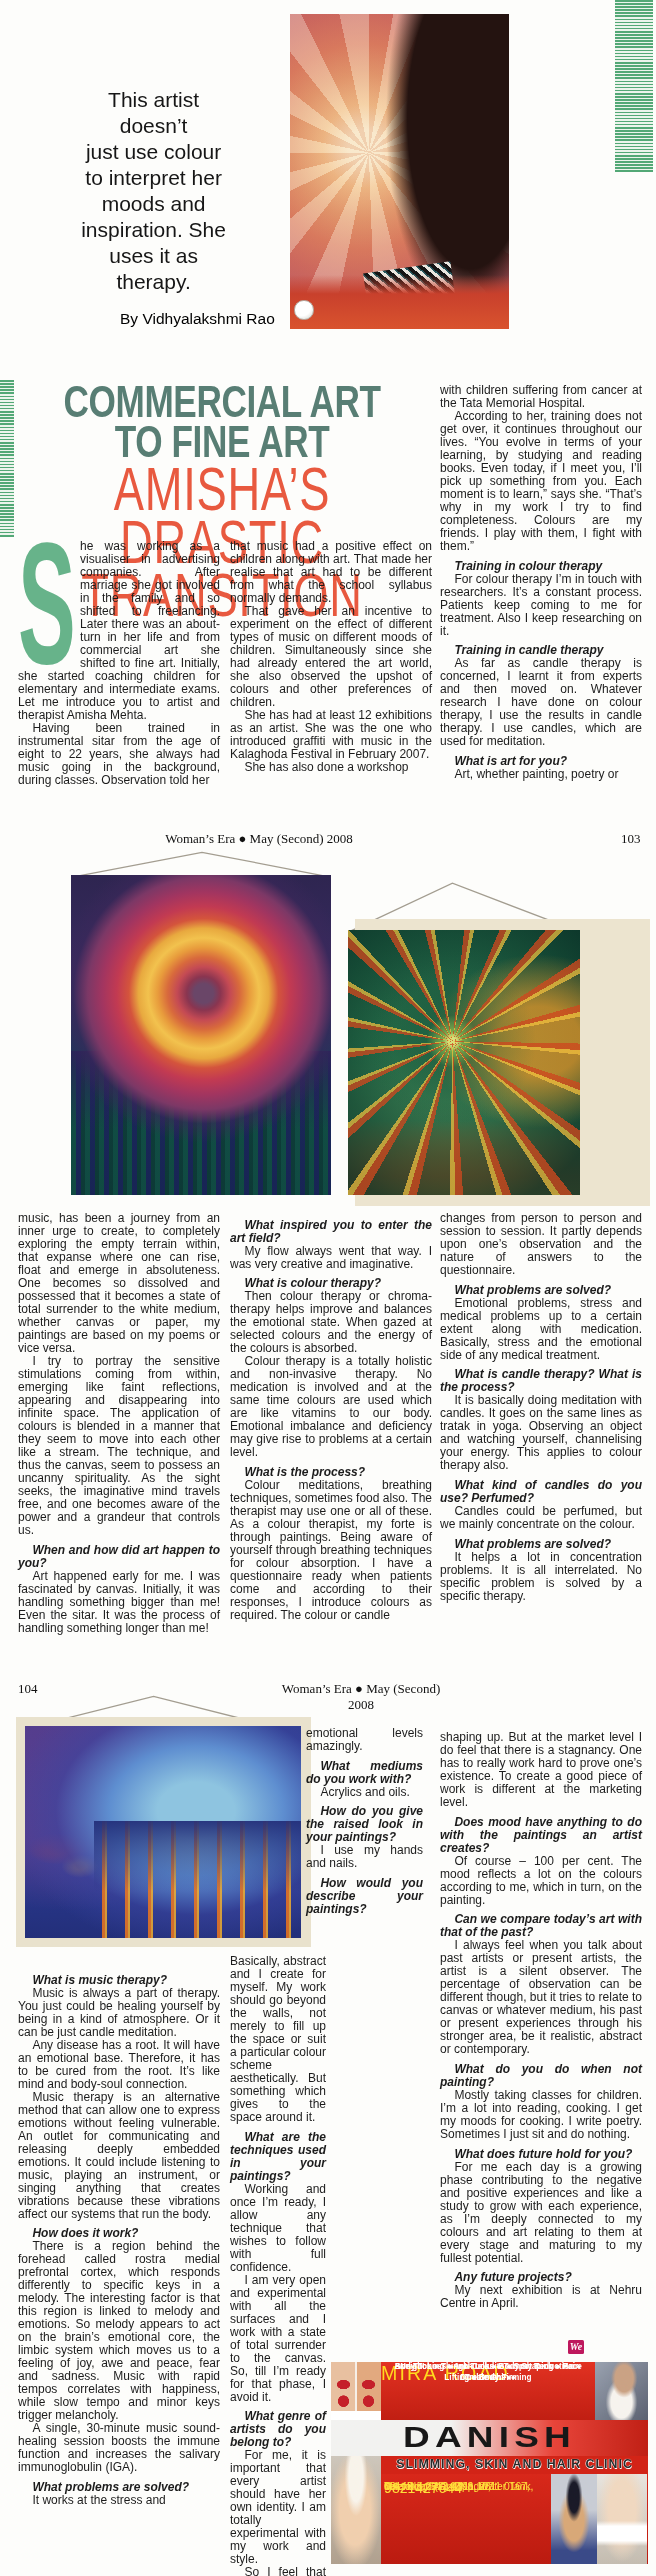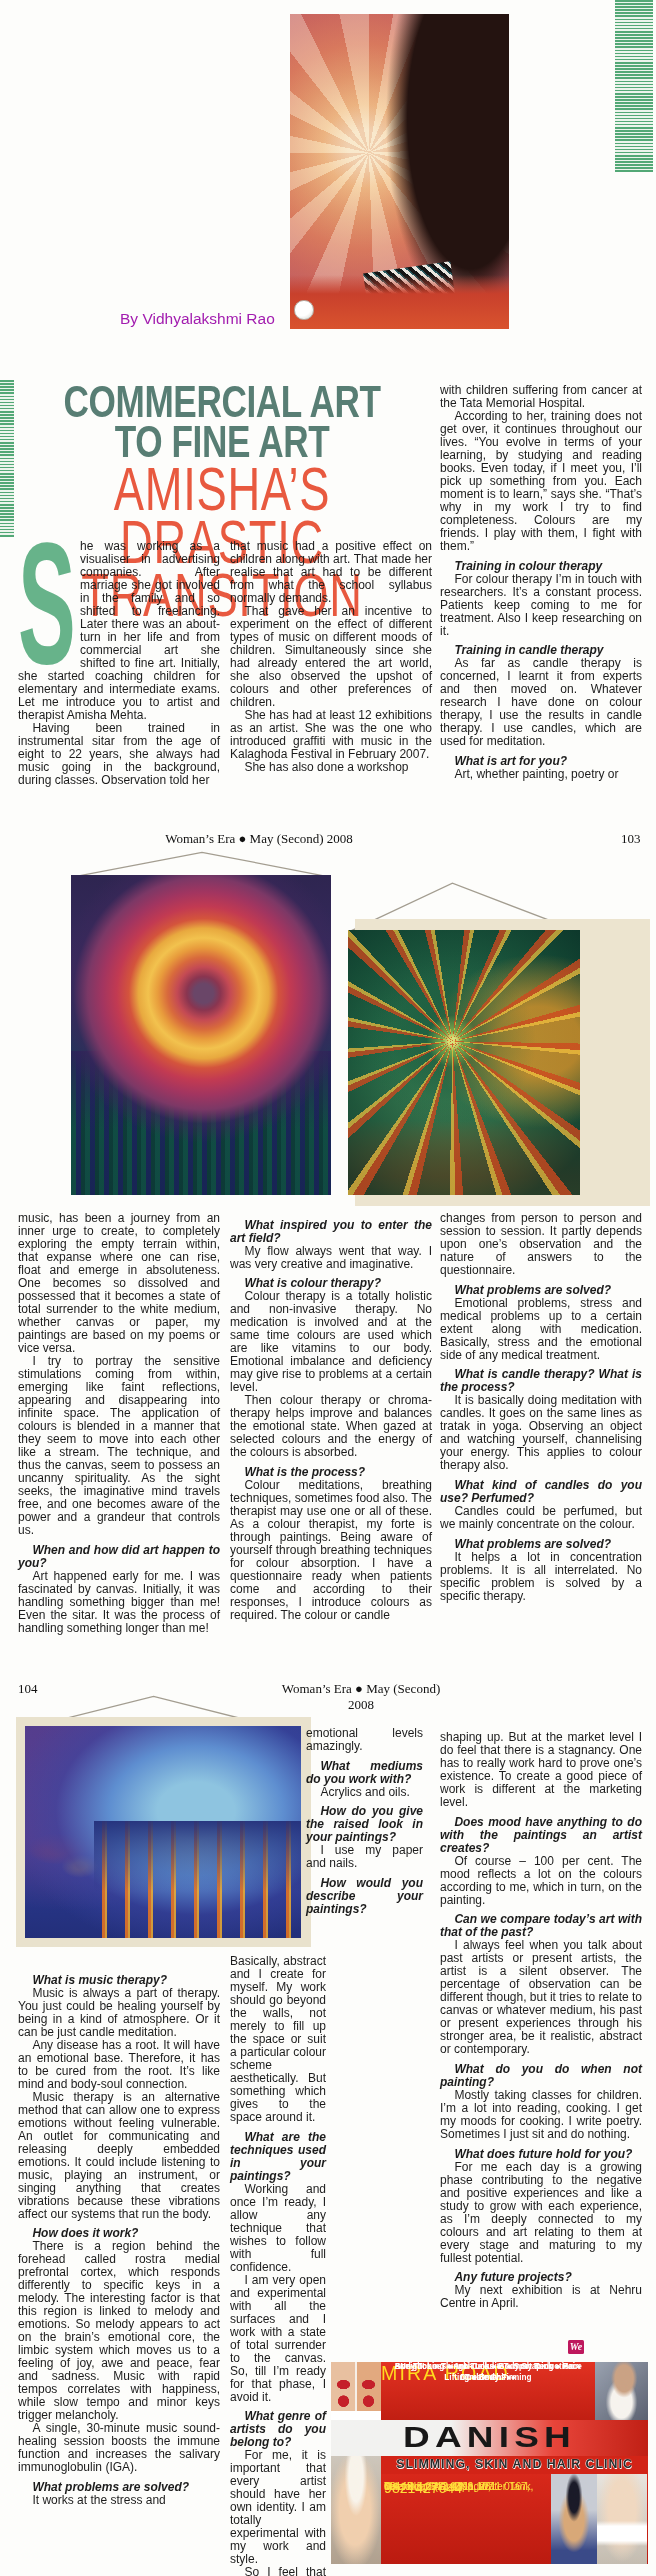--- a/index.html
+++ b/index.html
@@ -24,21 +24,21 @@
   .ph-pattern{left:77px;bottom:0;width:88px;height:62px;transform:rotate(-8deg);
     background:repeating-linear-gradient(48deg,#151515 0 3.6px,#e9e6df 3.6px 6.7px,#27555a 6.7px 8.2px);}
   .ph-red{left:0;bottom:0;width:100%;height:54px;
     background:linear-gradient(180deg,rgba(194,58,42,0) 0,#c8402c 35%,#d9532e 100%);}
   .ph-ball{left:4.1px;bottom:9.3px;width:17.5px;height:17.5px;border-radius:50%;
     background:radial-gradient(circle at 38% 32%,#ffffff 0 55%,#cfcfc8 100%);border:0.5px solid #b5b5ad;}
 
   
   #quote{left:21.6px;top:87px;width:264px;text-align:center;font-size:21px;line-height:26px;
     color:#161616;white-space:pre-line;}
-  #byline{left:120px;top:310px;font-size:15.5px;color:#a21caf;}
+  #byline{left:120px;top:310px;font-size:15.5px;color:#000000;}
 
   
   #title{left:7.7px;top:382px;width:428px;text-align:center;}
   #title div{transform-origin:50% 50%;}
   .tk{font-weight:bold;color:#587e74;font-size:44px;line-height:40px;transform:scaleX(0.8);letter-spacing:-0.5px;}
   .tm{color:#e8593f;font-size:62px;line-height:53px;transform:scaleX(0.73);letter-spacing:1px;}
 
   
   .col{position:absolute;text-align:justify;font-size:12px;line-height:13px;color:#1c1c1c;}
   .col p{margin:0;text-indent:14.4px;}
@@ -162,20 +162,28 @@
   <div id="stripes-left" class="stripes"></div>
 
   <div id="photo">
     <div class="ph-swirl"></div>
     <div class="ph-hair"></div>
     <div class="ph-pattern"></div>
     <div class="ph-red"></div>
     <div class="ph-ball"></div>
   </div>
 
+  <div id="quote">This artist
+doesn’t
+just use colour
+to interpret her
+moods and
+inspiration. She
+uses it as
+therapy.</div>
   <div id="byline">By Vidhyalakshmi Rao</div>
 
   <div id="title">
     <div class="tk">COMMERCIAL ART</div>
     <div class="tk">TO FINE ART</div>
     <div class="tm">AMISHA’S DRASTIC</div>
     <div class="tm">TRANSITION</div>
   </div>
 
   <div id="c103-1" class="col">
@@ -215,22 +223,22 @@
   <div id="c104-1" class="col">
       <p class="flat">music, has been a journey from an inner urge to create, to completely exploring the empty terrain within, that expanse where one can rise, float and emerge in absoluteness. One becomes so dissolved and possessed that it becomes a state of total surrender to the white medium, whether canvas or paper, my paintings are based on my poems or vice versa.</p>
       <p>I try to portray the sensitive stimulations coming from within, emerging like faint reflections, appearing and disappearing into infinite space. The application of colours is blended in a manner that they seem to move into each other like a stream. The technique, and thus the canvas, seem to possess an uncanny spirituality. As the sight seeks, the imaginative mind travels free, and one becomes aware of the power and a grandeur that controls us.</p>
       <h4>When and how did art happen to you?</h4>
       <p>Art happened early for me. I was fascinated by canvas. Initially, it was handling something bigger than me! Even the sitar. It was the process of handling something longer than me!</p>
     </div>
   <div id="c104-2" class="col">
       <h4>What inspired you to enter the art field?</h4>
       <p>My flow always went that way. I was very creative and imaginative.</p>
       <h4>What is colour therapy?</h4>
+      <p>Then colour therapy or chroma-therapy helps improve and balances the emotional state. When gazed at selected colours and the energy of the colours is absorbed.</p>
       <p>Colour therapy is a totally holistic and non-invasive therapy. No medication is involved and at the same time colours are used which are like vitamins to our body. Emotional imbalance and deficiency may give rise to problems at a certain level.</p>
-      <p>Then colour therapy or chroma-therapy helps improve and balances the emotional state. When gazed at selected colours and the energy of the colours is absorbed.</p>
       <h4>What is the process?</h4>
       <p>Colour meditations, breathing techniques, sometimes food also. The therapist may use one or all of these. As a colour therapist, my forte is through paintings. Being aware of yourself through breathing techniques for colour absorption. I have a questionnaire ready when patients come and according to their responses, I introduce colours as required. The colour or candle</p>
     </div>
   <div id="c104-3" class="col">
       <p class="flat">changes from person to person and session to session. It partly depends upon one’s observation and the nature of answers to the questionnaire.</p>
       <h4>What problems are solved?</h4>
       <p>Emotional problems, stress and medical problems up to a certain extent along with medication. Basically, stress and the emotional side of any medical treatment.</p>
       <h4>What is candle therapy? What is the process?</h4>
       <p>It is basically doing meditation with candles. It goes on the same lines as tratak in yoga. Observing an object and watching yourself, channelising your energy. This applies to colour therapy also.</p>
       <h4>What kind of candles do you use? Perfumed?</h4>
@@ -256,21 +264,21 @@
       <p>There is a region behind the forehead called rostra medial prefrontal cortex, which responds differently to specific keys in a melody. The interesting factor is that this region is linked to melody and emotions. So melody appears to act on the brain’s emotional core, the limbic system which moves us to a feeling of joy, awe and peace, fear and sadness. Music with rapid tempos correlates with happiness, while slow tempo and minor keys trigger melancholy.</p>
       <p>A single, 30-minute music sound-healing session boosts the immune function and increases the salivary immunoglobulin (IGA).</p>
       <h4>What problems are solved?</h4>
       <p>It works at the stress and</p>
     </div>
   <div id="c105-2a" class="col">
       <p class="flat">emotional levels amazingly.</p>
       <h4>What mediums do you work with?</h4>
       <p>Acrylics and oils.</p>
       <h4>How do you give the raised look in your paintings?</h4>
-      <p>I use my paper and nails.</p>
+      <p>I use my hands and nails.</p>
       <h4>How would you describe your paintings?</h4>
     </div>
   <div id="c105-2b" class="col">
     <div class="ad-spacer"></div>
   <p class="flat">Basically, abstract and I create for myself. My work should go beyond the walls, not merely to fill up the space or suit a particular colour scheme aesthetically. But something which gives to the space around it.</p>
       <h4>What are the techniques used in your paintings?</h4>
       <p>Working and once I’m ready, I allow any technique that wishes to follow with full confidence.</p>
       <p>I am very open and experimental with all the surfaces and I work with a state of total surrender to the canvas. So, till I’m ready for that phase, I avoid it.</p>
       <h4>What genre of artists do you belong to?</h4>
       <p>For me, it is important that every artist should have her own identity. I am totally experimental with my work and style.</p>

